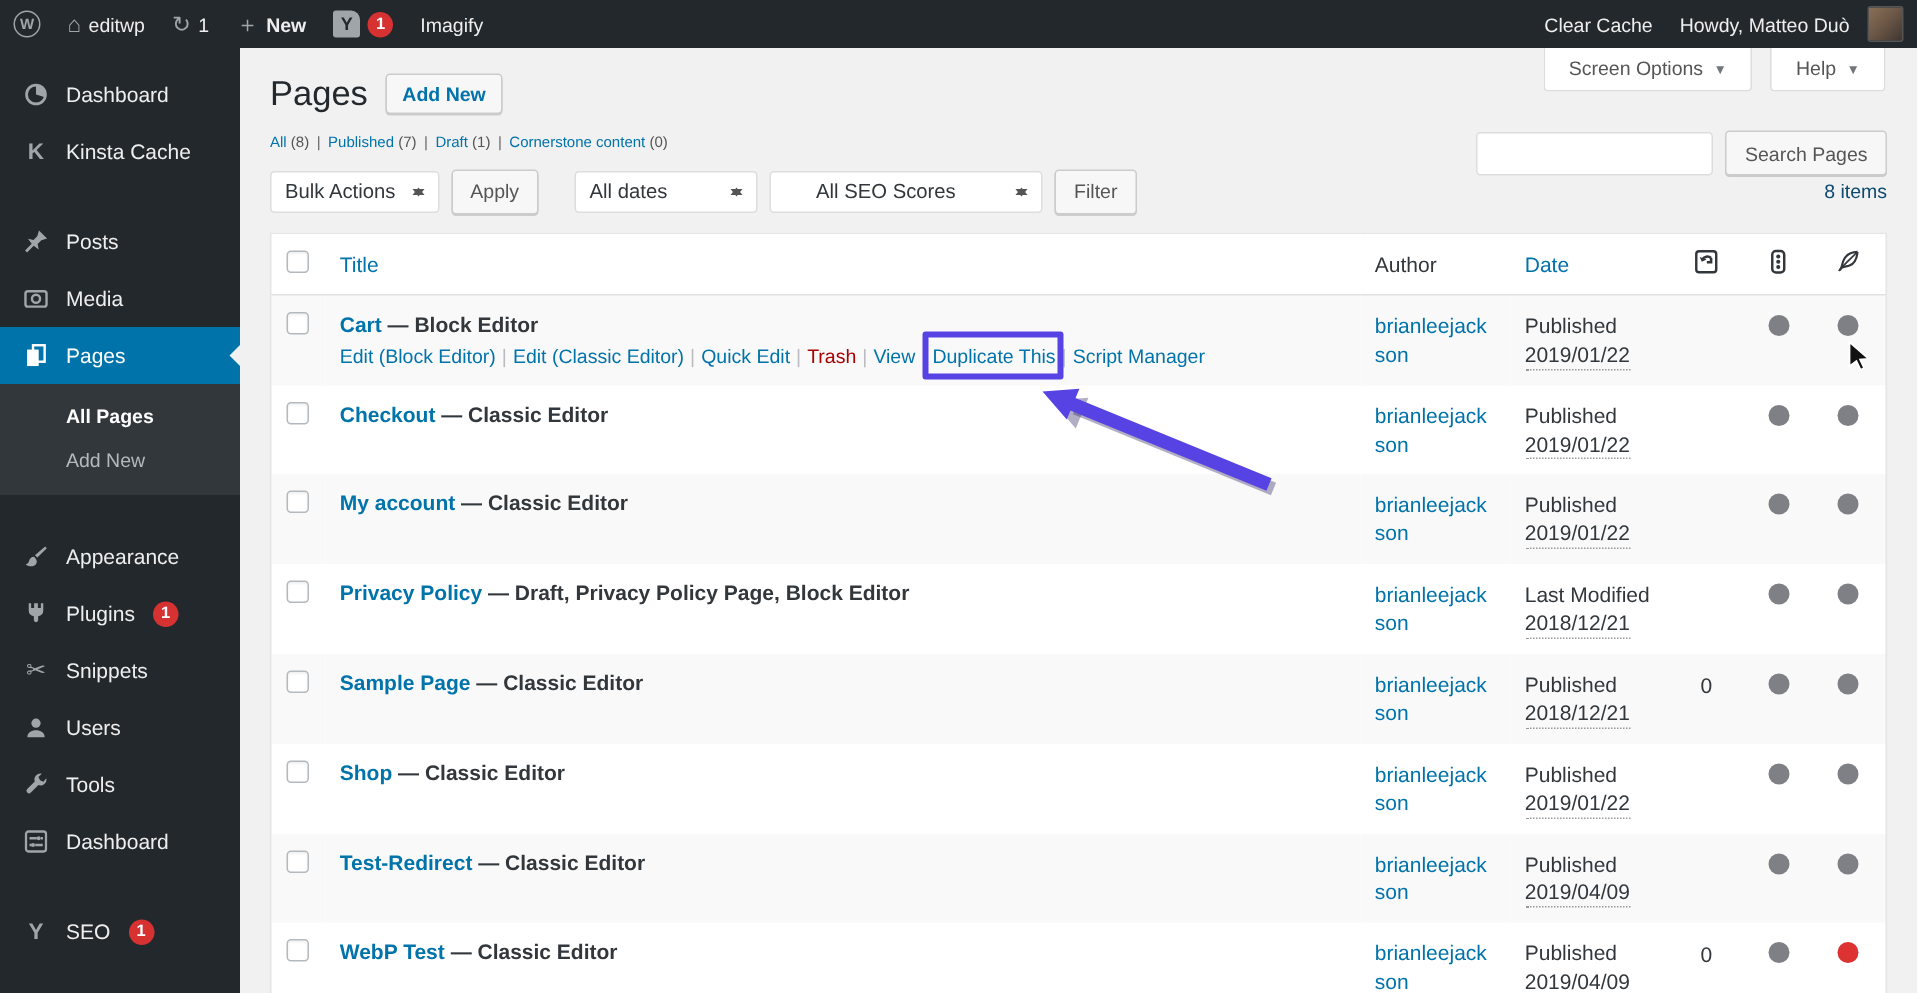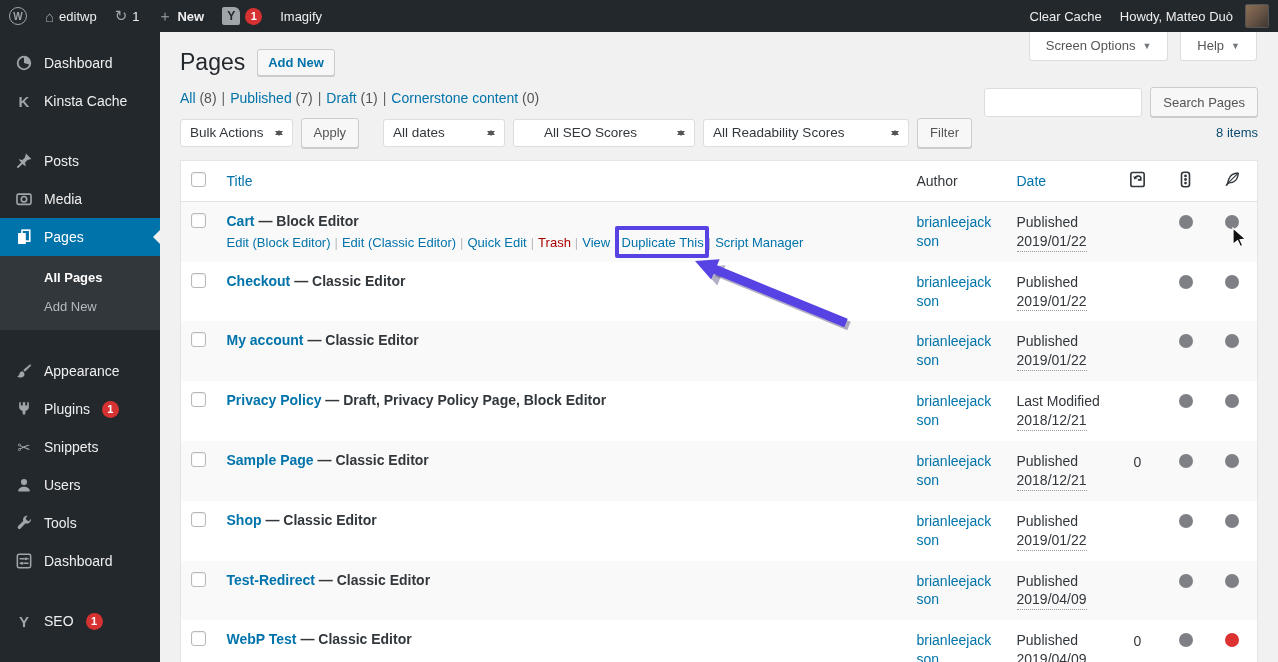--- a/index.html
+++ b/index.html
@@ -45,21 +45,21 @@
   #screen-meta-links { position:absolute; top:0; right:21px; display:flex; gap:12px; z-index:10; }
   .meta-tab { background:#fff; border:1px solid #ddd; border-top:none; border-radius:0 0 3px 3px; color:#555;
     font-size:13px; padding:6px 16px 7px; display:flex; align-items:center; gap:7px; cursor:pointer; }
   .meta-tab .caret { font-size:9px; color:#72777c; }
 
   .title-row { display:flex; align-items:center; gap:12px; padding-top:16px; }
   h1.page-title { font-size:23px; font-weight:400; color:#23282d; line-height:1.3; }
   .add-new-btn { font-size:13px; color:#0073aa; background:#f7f7f7; border:1px solid #ccc; border-radius:3px;
     padding:5px 10px; font-weight:600; cursor:pointer; box-shadow:0 1px 0 #ccc; }
 
-  .views-row { margin-top:12px; font-size:14px; }
+  .views-row { margin-top:12px; font-size:10px; }
   .view-link { color:#0073aa; text-decoration:none; cursor:pointer; }
   .view-count { color:#555; }
   .view-sep { color:#666; margin:0 5px; }
 
   #search-box { position:absolute; top:55px; right:20px; display:flex; gap:8px; align-items:center;margin-left:34px; }
   #search-input { width:158px; height:29px; border:1px solid #ddd; border-radius:3px; background:#fff; padding:0 8px; font-size:13px; }
   .button { font-size:13px; color:#555; background:#f7f7f7; border:1px solid #ccc; border-radius:3px;
     height:30px; padding:0 12px; cursor:pointer; box-shadow:0 1px 0 #ccc; }
 
   .tablenav { margin-top:12px; display:flex; align-items:center; gap:8px; height:30px; }
@@ -292,23 +292,20 @@
   <div class="tablenav">
     <div class="select">
         <span>Bulk Actions</span>
       </div>
     <button class="button">Apply</button>
     <div class="select" style="margin-left:16px; min-width:122px;">
         <span>All dates</span>
       </div>
     <div class="select" style="min-width:182px;padding-left:30px;">
         <span>All SEO Scores</span>
-      </div>
-    <div class="select" style="min-width:206px;">
-        <span>All Readability Scores</span>
       </div>
     <button class="button">Filter</button>
     <span class="items-count">8 items</span>
   </div>
 
   <table class="wp-list">
     <colgroup>
       <col class="c-cb">
         <col class="c-title">
         <col class="c-author">

